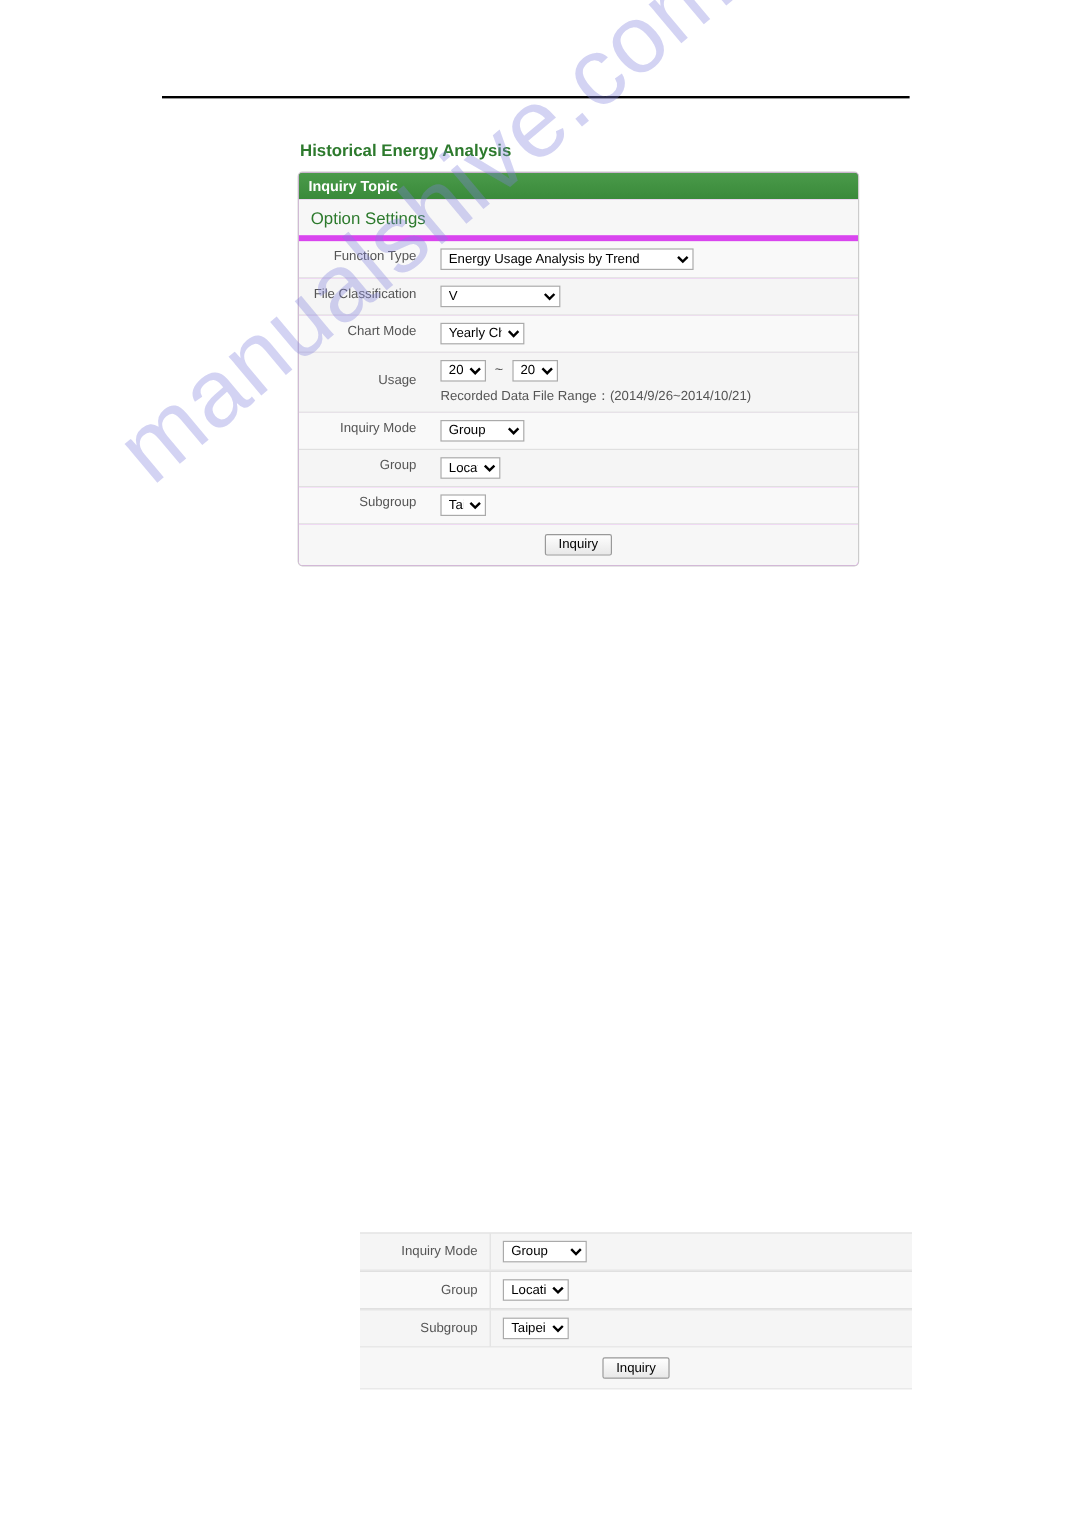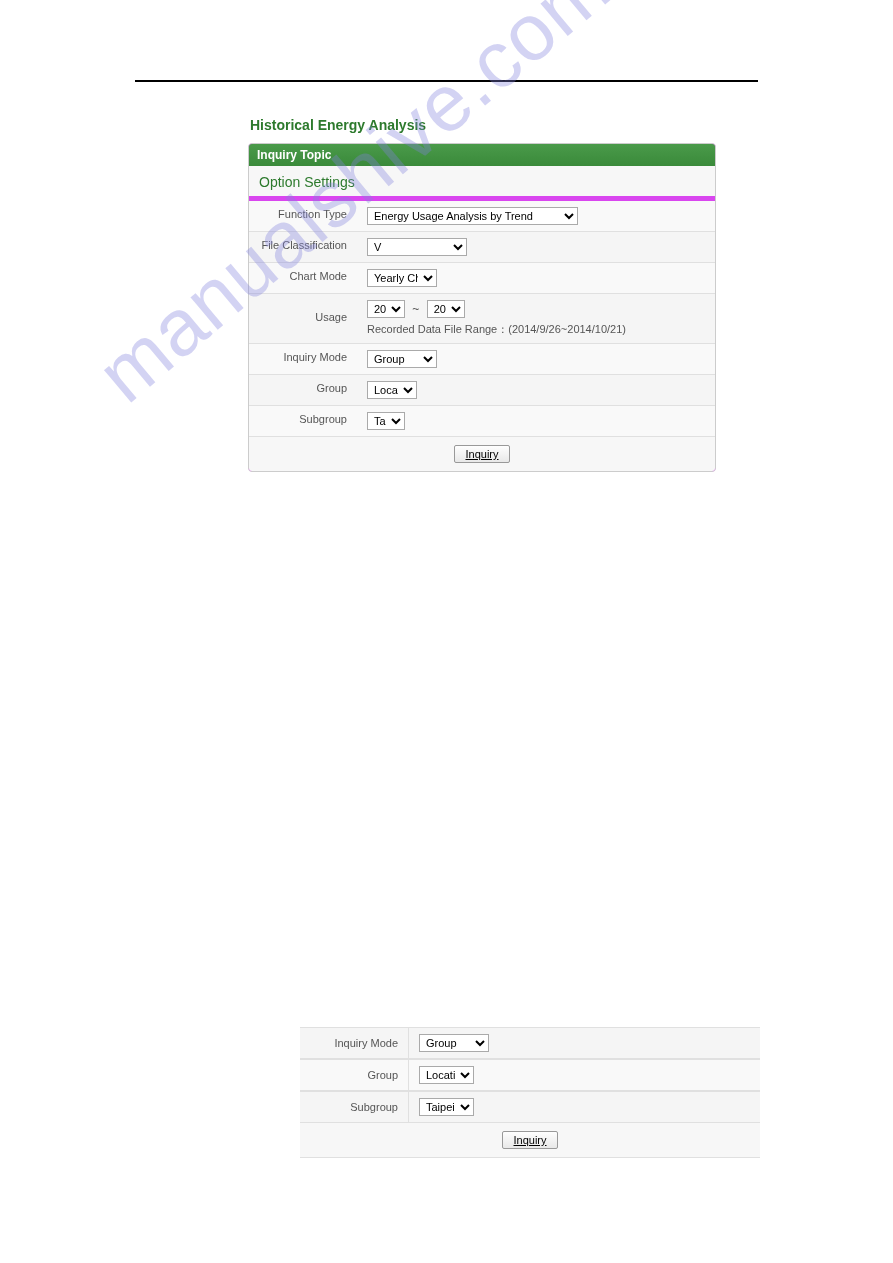--- a/index.html
+++ b/index.html
@@ -94,21 +94,20 @@
       padding: 8px;
       background: #f7f7f7;
     }
     .inquiry-btn {
       font-size: 11px;
       padding: 2px 10px;
       border: 1px solid #999;
       background: linear-gradient(to bottom, #fefefe, #e8e8e8);
       cursor: pointer;
       border-radius: 2px;
-      text-decoration: underline;
     }
     .watermark {
       position: absolute;
       top: 350px;
       left: 80px;
       font-size: 80px;
       color: rgba(130, 130, 220, 0.35);
       transform: rotate(-40deg);
       transform-origin: left top;
       pointer-events: none;

